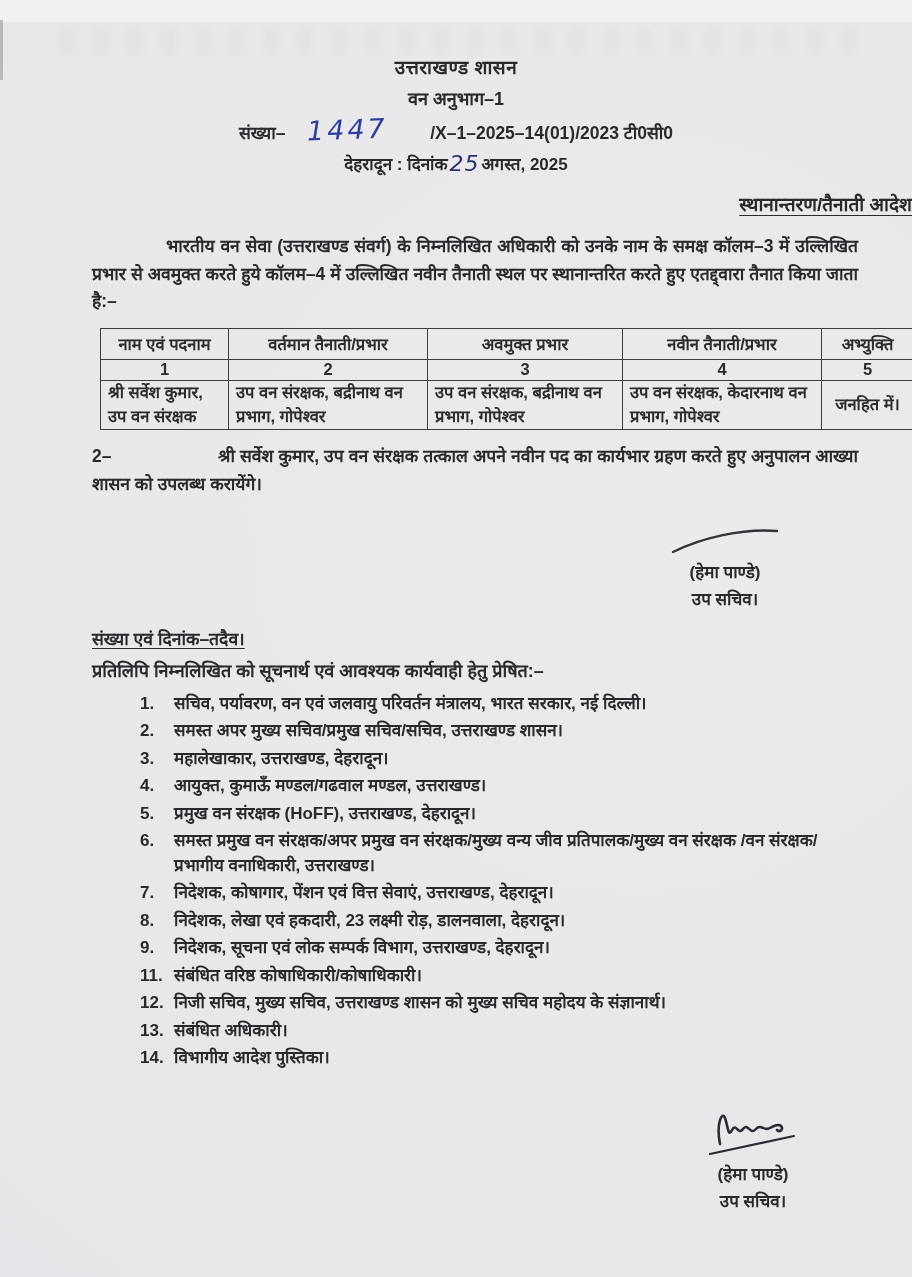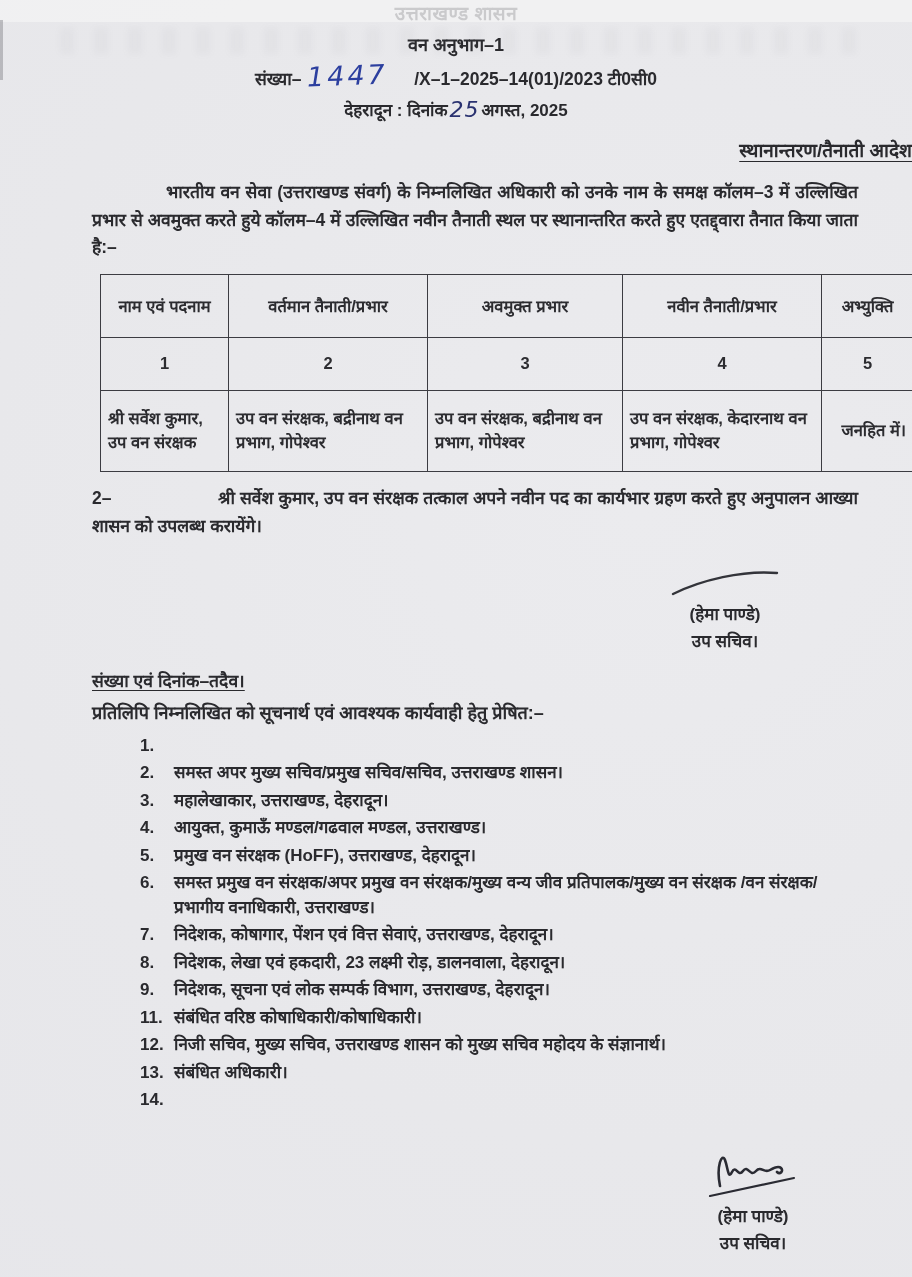--- a/index.html
+++ b/index.html
@@ -20,24 +20,24 @@
   }
   .ghost-band{
     position:absolute;left:60px;top:28px;width:800px;height:26px;
     background:repeating-linear-gradient(90deg, rgba(120,120,130,.10) 0 14px, rgba(120,120,130,0) 14px 34px);
     filter:blur(3px);opacity:.5;border-radius:4px;
   }
   .edge-sliver{position:absolute;left:0;top:20px;width:3px;height:60px;background:#8a8a90;opacity:.5;}
 
   .center{text-align:center;}
 
-  .org{font-size:19px;font-weight:bold;letter-spacing:.5px;}
+  .org{padding-top:54px;font-size:19px;font-weight:bold;letter-spacing:.5px;}
   .section{margin-top:6px;font-size:18px;font-weight:bold;}
 
-  .numline{margin-top:6px;font-size:17.5px;font-weight:bold;display:flex;justify-content:center;align-items:baseline;gap:0;height:34px;}
+  .numline{margin-top:6px;font-size:17.5px;font-weight:bold;display:flex;justify-content:center;align-items:baseline;gap:16px;height:34px;}
   .hand-blue{
     font-family:"DejaVu Sans",sans-serif;font-style:italic;font-weight:400;
     color:#2c3f9f;font-size:27px;letter-spacing:3px;transform:rotate(-2deg);
     margin:0 26px 0 6px;line-height:1;
   }
   .hand-date{
     font-family:"DejaVu Sans",sans-serif;font-style:italic;font-weight:400;
     color:#2a3270;font-size:22px;letter-spacing:1px;line-height:1;margin:0 2px;
   }
   .dateline{margin-top:2px;font-size:17px;font-weight:bold;display:flex;justify-content:center;align-items:center;}
@@ -45,27 +45,27 @@
   .doc-title{margin-top:16px;font-size:19px;font-weight:bold;text-align:right;}
   .doc-title span{text-decoration:underline;text-underline-offset:4px;}
 
   .body-col{margin:0 54px 12px 92px;}
   .para1{margin-top:16px;font-size:17.5px;font-weight:600;line-height:1.58;text-align:justify;text-indent:74px;}
 
   table.order{
     border-collapse:collapse;margin:12px 0 0 8px;width:756px;table-layout:fixed;
     font-size:16.5px;font-weight:600;color:#2c2c30;
   }
-  table.order td{border:1.6px solid #3c3c42;padding:16px 7px;vertical-align:middle;}
+  table.order td{border:1.6px solid #3c3c42;padding:0 7px;vertical-align:middle;}
   .c1{width:113px;} .c2{width:184px;} .c3{width:180px;} .c4{width:184px;} .c5{width:77px;}
   tr.hdr td{text-align:center;font-weight:bold;height:30px;}
   tr.nums td{text-align:center;font-weight:bold;height:20px;}
   tr.data td{height:48px;line-height:1.45;}
   tr.data td.cell-0{text-align:left;}
-  tr.data td.cell-4{text-align:right;}
+  tr.data td.cell-4{text-align:center;}
 
   .para2{position:relative;margin-top:12px;font-size:17.5px;font-weight:600;line-height:1.6;text-align:justify;}
   .para2 .pnum{position:absolute;left:0;top:0;font-weight:bold;}
   .para2 p{margin:0;text-indent:126px;}
 
   .sigblock{width:170px;margin-left:auto;text-align:center;font-size:17px;font-weight:600;}
   .sig1{margin-top:26px;margin-right:48px;}
   .sig2{margin-top:34px;margin-right:20px;}
   .sigblock .name{margin-top:2px;font-weight:bold;}
   .sigblock .desig{margin-top:4px;}
@@ -149,20 +149,21 @@
     </div>
 
     <div class="refline">
       <span>संख्या एवं दिनांक–तदैव।</span>
     </div>
     <div class="copyline">प्रतिलिपि निम्नलिखित को सूचनार्थ एवं आवश्यक कार्यवाही हेतु प्रेषित:–</div>
 
     <ol class="dist">
       <li>
           <span class="num">1.</span>
+          <span class="txt">सचिव, पर्यावरण, वन एवं जलवायु परिवर्तन मंत्रालय, भारत सरकार, नई दिल्ली।</span>
         </li>
       <li>
           <span class="num">2.</span>
           <span class="txt">समस्त अपर मुख्य सचिव/प्रमुख सचिव/सचिव, उत्तराखण्ड शासन।</span>
         </li>
       <li>
           <span class="num">3.</span>
           <span class="txt">महालेखाकार, उत्तराखण्ड, देहरादून।</span>
         </li>
       <li>
@@ -196,20 +197,21 @@
       <li>
           <span class="num">12.</span>
           <span class="txt">निजी सचिव, मुख्य सचिव, उत्तराखण्ड शासन को मुख्य सचिव महोदय के संज्ञानार्थ।</span>
         </li>
       <li>
           <span class="num">13.</span>
           <span class="txt">संबंधित अधिकारी।</span>
         </li>
       <li>
           <span class="num">14.</span>
+          <span class="txt">विभागीय आदेश पुस्तिका।</span>
         </li>
     </ol>
 
     <div class="sigblock sig2">
       <svg class="sig-svg" width="110" height="56" viewBox="0 0 110 56">
         <path d="M22 40 C 18 20, 24 6, 27 14 C 30 22, 30 34, 34 26 C 38 18, 40 32, 45 25 C 50 18, 52 32, 58 25 C 63 19, 66 28, 72 24 C 77 21, 81 20, 83 22 C 86 25, 82 29, 79 26" fill="none" stroke="#2a2b33" stroke-width="2.6" stroke-linecap="round"></path>
         <path d="M12 50 L 96 32" fill="none" stroke="#2a2b33" stroke-width="2.2" stroke-linecap="round"></path>
       </svg>
       <div class="name">(हेमा पाण्डे)</div>
       <div class="desig">उप सचिव।</div>

